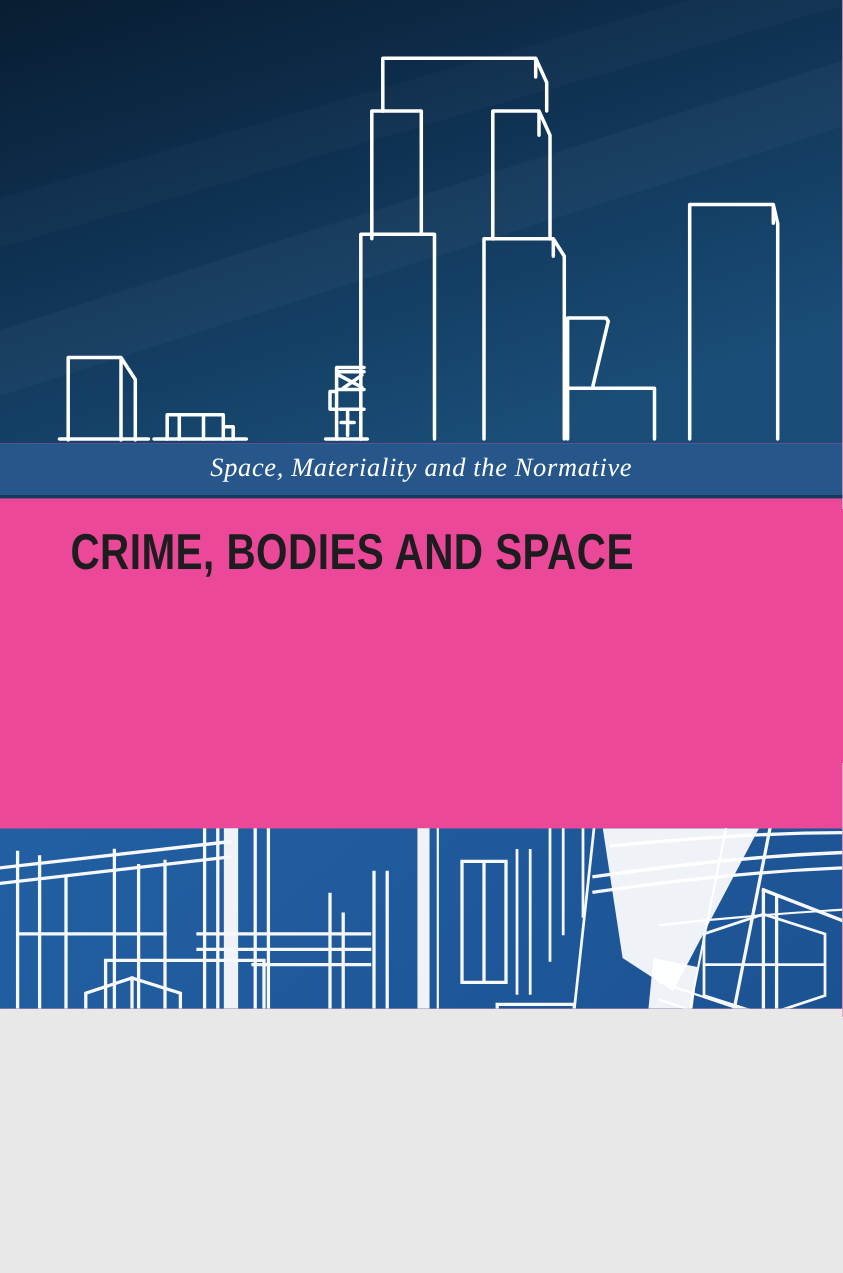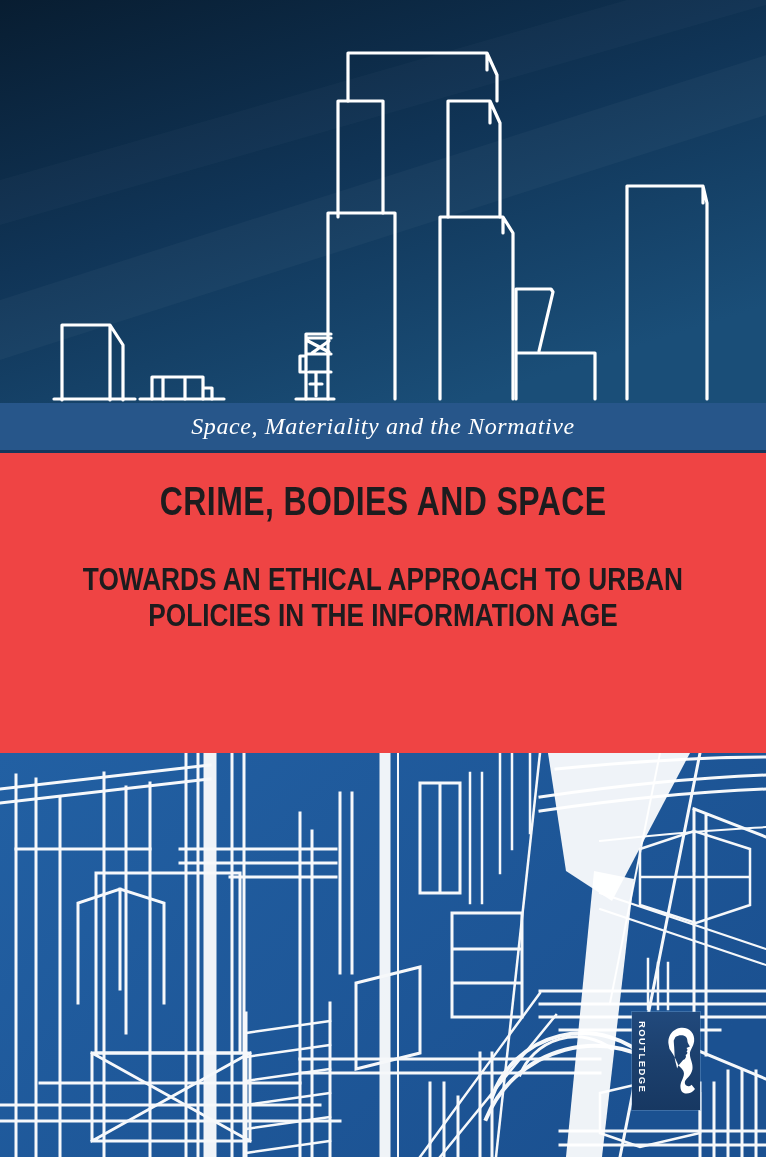--- a/index.html
+++ b/index.html
@@ -1,20 +1,20 @@
 <!DOCTYPE html>
 <html><head>
 <meta charset="utf-8">
 <style>
   html,body{margin:0;padding:0;background:#e8e8e8;}
   .cover{
     position:relative;
-    width:766px;height:1157px;
+    width:766px;height:917px;
     overflow:hidden;
-    background:#ef4444;
+    background:#ec4899;
     font-family:"Liberation Sans",sans-serif;
   }
   
   .sky{
     position:absolute;top:0;left:0;width:766px;height:403px;
   }
   .sky svg{display:block;width:766px;height:403px;}
   
   .banner{
     position:absolute;top:403px;left:0;width:766px;height:47px;
@@ -27,23 +27,23 @@
     font-family:"Liberation Serif",serif;
     font-style:italic;
     color:#ffffff;
     font-size:24px;
     line-height:47px;
     letter-spacing:0.6px;
   }
   
   .title{
     position:absolute;top:472px;left:0;width:766px;margin:0;
-    text-align:center;
+    text-align:left;
     color:#1d1c1e;
-    font-size:40px;line-height:58px;font-weight:700;
+    font-size:46px;line-height:58px;font-weight:700;
     white-space:nowrap;
   }
   .title .squeeze{display:inline-block;transform:scaleX(0.80);transform-origin:50% 50%;letter-spacing:0.5px;}
   .subtitle{
     position:absolute;top:561px;left:0;width:766px;margin:0;
     text-align:center;
     color:#1d1c1e;
     font-size:32px;line-height:36px;font-weight:700;
     white-space:nowrap;
   }
@@ -115,21 +115,20 @@
         <path d="M627,399 V186 H703 L707,203 V399 M703,186 V203"></path>
       </g>
     </svg>
   </div>
 
   <div class="banner">
     <div class="banner-text">Space, Materiality and the Normative</div>
   </div>
 
   <h1 class="title"><span class="squeeze">CRIME, BODIES AND SPACE</span></h1>
-  <h2 class="subtitle"><span class="squeeze"><span>TOWARDS AN ETHICAL APPROACH TO URBAN</span><br><span>POLICIES IN THE INFORMATION AGE</span></span></h2>
 
   <div class="city">
     <svg class="cityart" viewBox="0 0 766 404" aria-hidden="true">
       <defs>
         <linearGradient id="cityg" x1="0" y1="0" x2="1" y2="0.6">
           <stop offset="0" stop-color="#2260a3"></stop>
           <stop offset="1" stop-color="#1b5191"></stop>
         </linearGradient>
       </defs>
       <rect width="766" height="404" fill="url(#cityg)"></rect>

